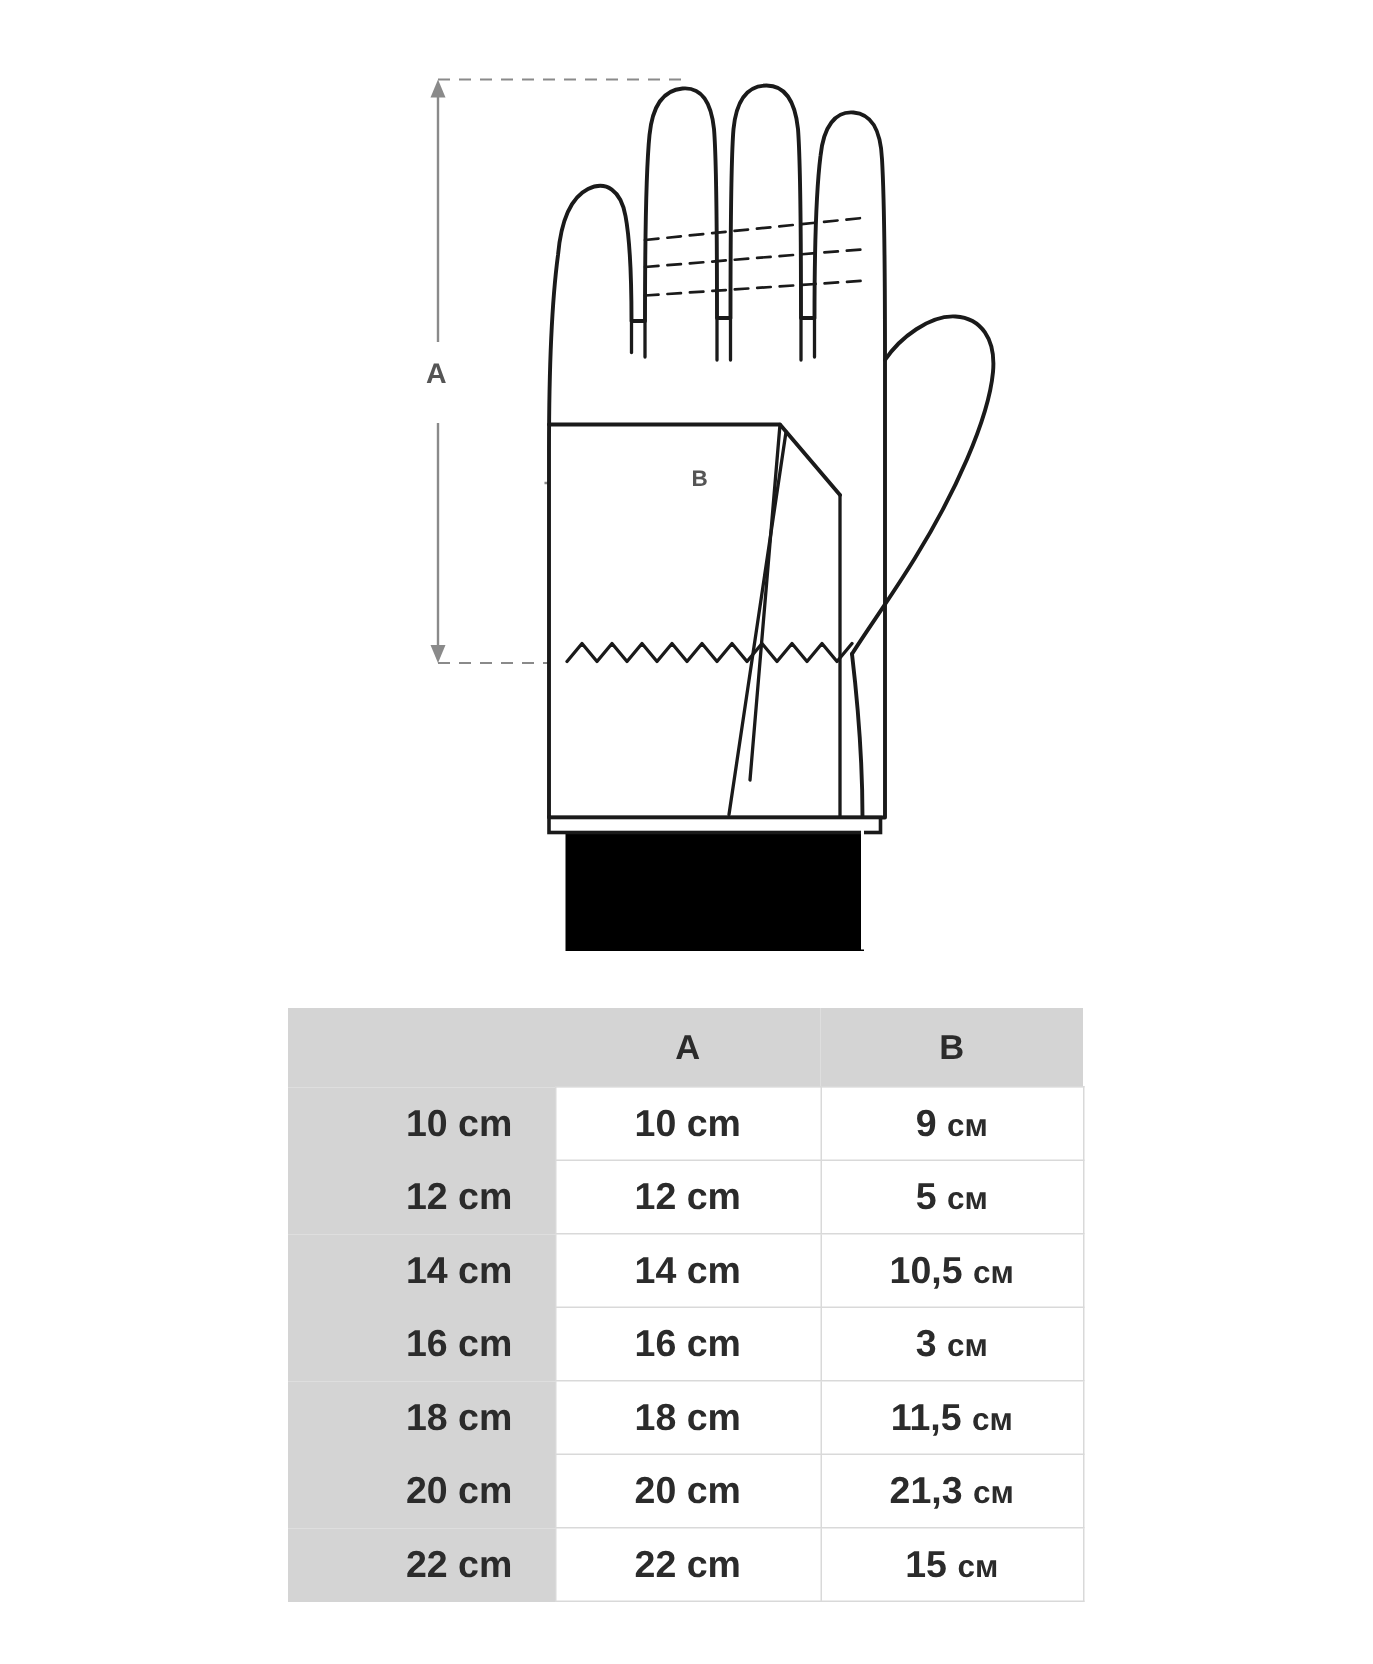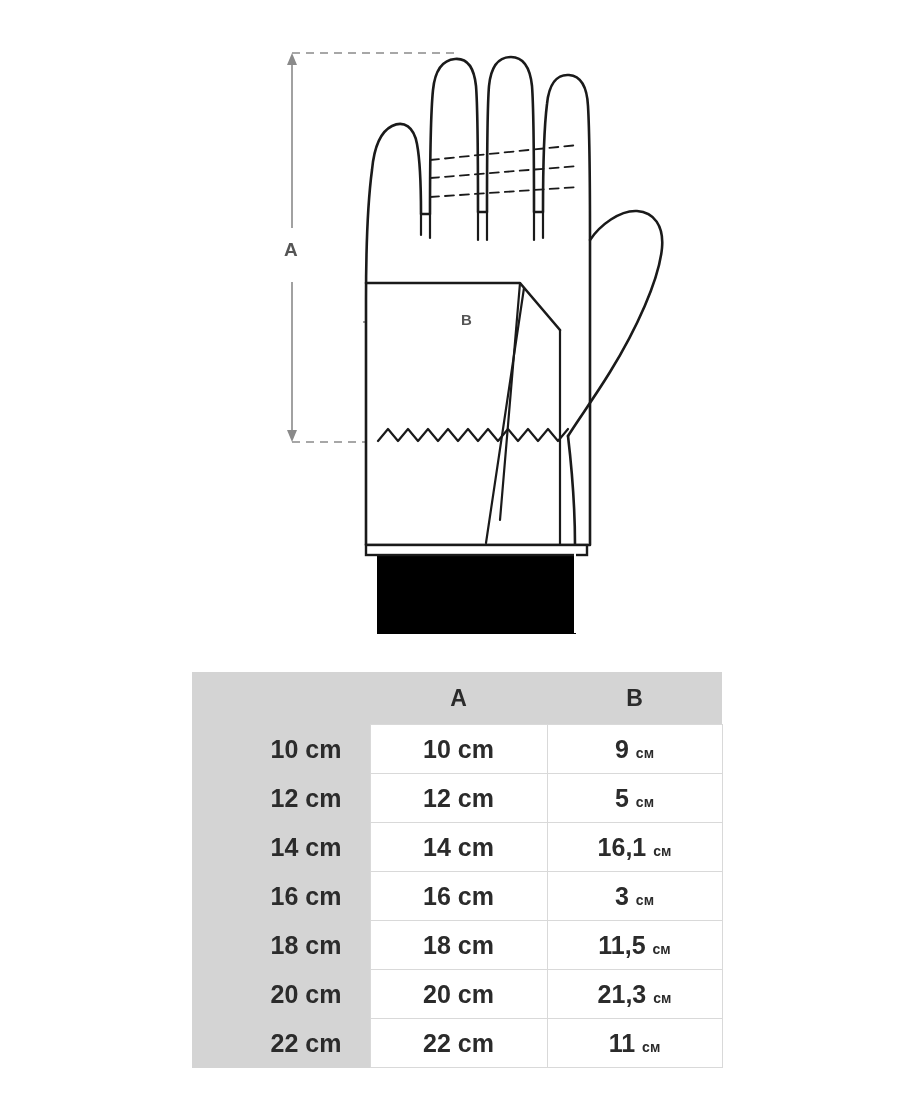--- a/index.html
+++ b/index.html
@@ -101,21 +101,21 @@
     border-bottom: 1px solid #d9d9d9;
     border-right: 1px solid #d9d9d9;
   }
   #size-table td.val.first-val {
     border-left: 1px solid #d9d9d9;
   }
   #size-table tbody tr:first-child td.val {
     border-top: 1px solid #d9d9d9;
   }
   #size-table td.val .unit-small {
-    font-size: 14px;
+    font-size: 21px;
     font-weight: bold;
   }
 </style>
 </head>
 <body>
 
 <div id="page">
 
   <div id="diagram-area">
     <svg id="glove-svg" width="915" height="660" viewBox="0 0 915 660">
@@ -233,38 +233,38 @@
           <td class="val"><span>9</span> <span class="unit-small">см</span></td>
         </tr>
         <tr>
           <td class="label-col">12 cm</td>
           <td class="val first-val">12 cm</td>
           <td class="val"><span>5</span> <span class="unit-small">см</span></td>
         </tr>
         <tr>
           <td class="label-col">14 cm</td>
           <td class="val first-val">14 cm</td>
-          <td class="val"><span>16,1</span> <span class="unit-small">см</span></td>
+          <td class="val"><span>10,5</span> <span class="unit-small">см</span></td>
         </tr>
         <tr>
           <td class="label-col">16 cm</td>
           <td class="val first-val">16 cm</td>
           <td class="val"><span>3</span> <span class="unit-small">см</span></td>
         </tr>
         <tr>
           <td class="label-col">18 cm</td>
           <td class="val first-val">18 cm</td>
           <td class="val"><span>11,5</span> <span class="unit-small">см</span></td>
         </tr>
         <tr>
           <td class="label-col">20 cm</td>
           <td class="val first-val">20 cm</td>
           <td class="val"><span>21,3</span> <span class="unit-small">см</span></td>
         </tr>
         <tr>
           <td class="label-col">22 cm</td>
           <td class="val first-val">22 cm</td>
-          <td class="val"><span>11</span> <span class="unit-small">см</span></td>
+          <td class="val"><span>15</span> <span class="unit-small">см</span></td>
         </tr>
       </tbody>
   </table>
 
 </div>
 
 </body></html>

